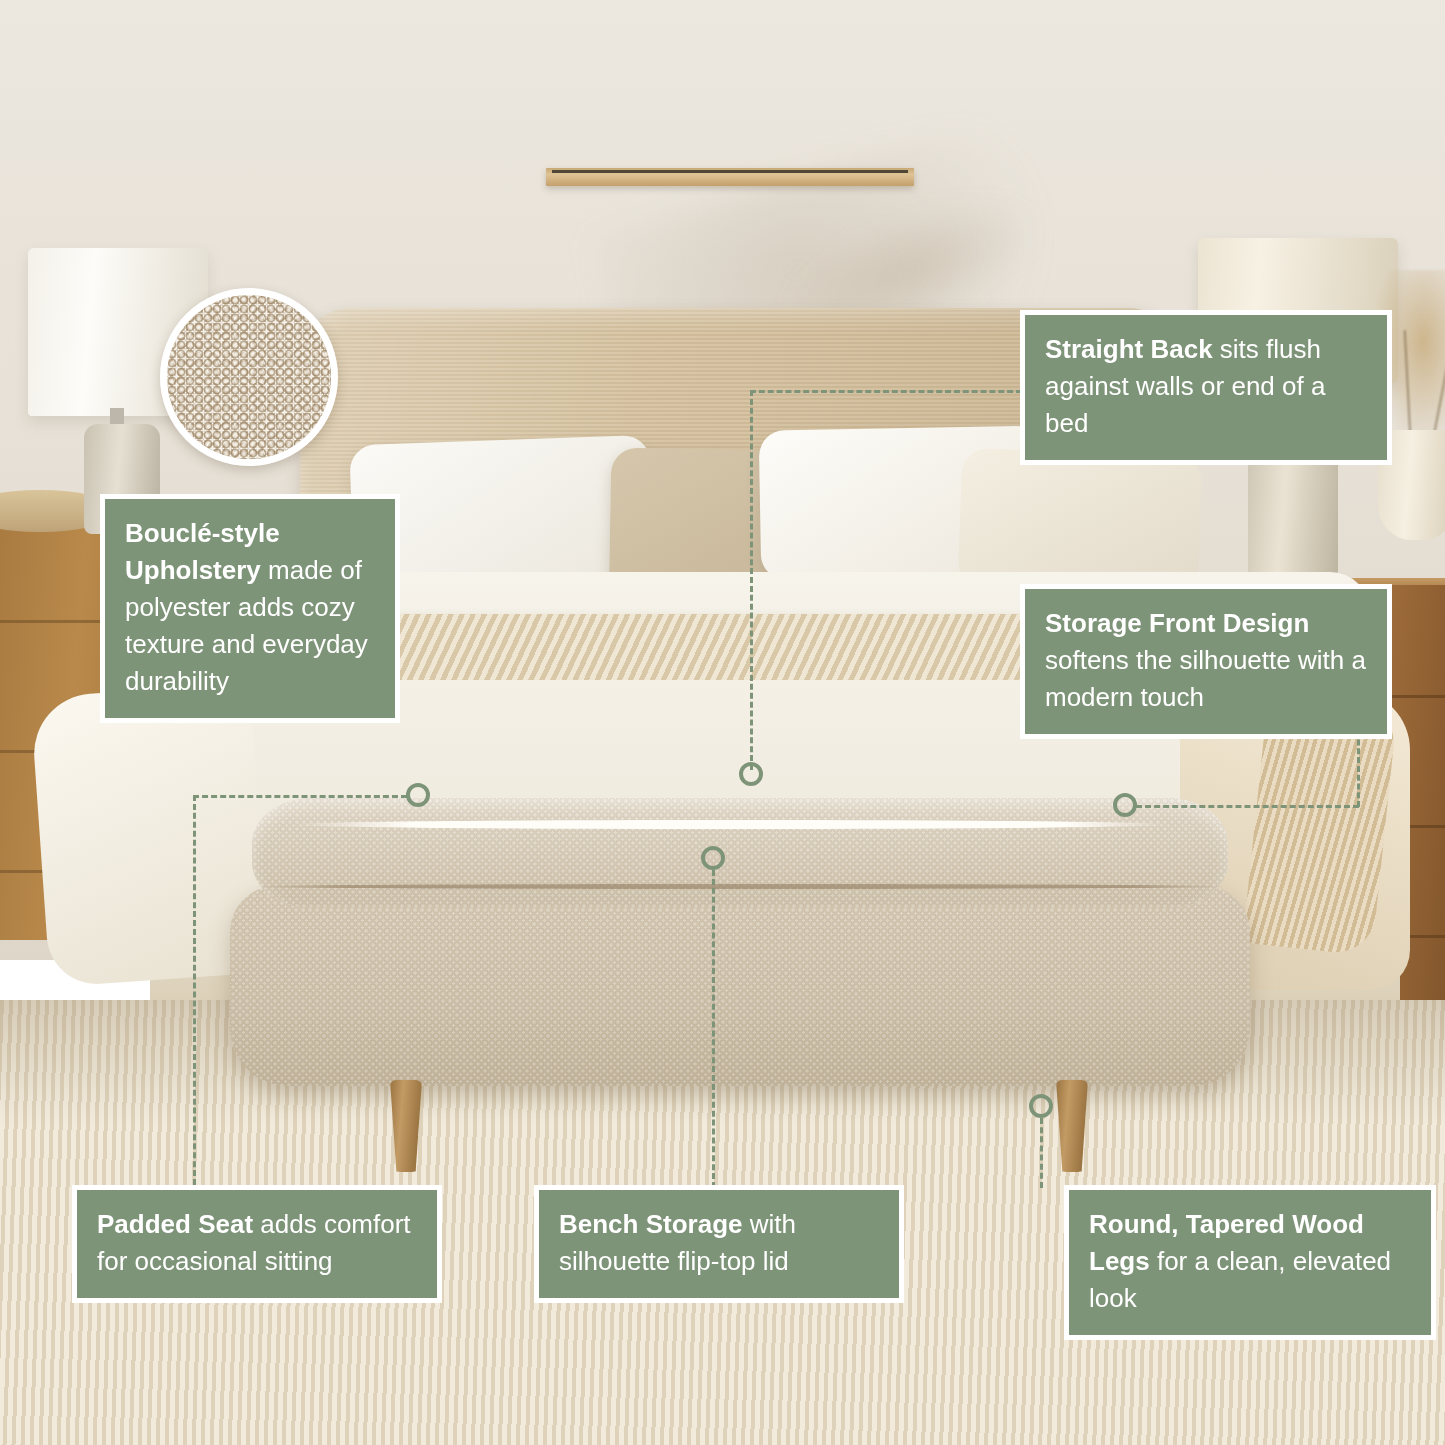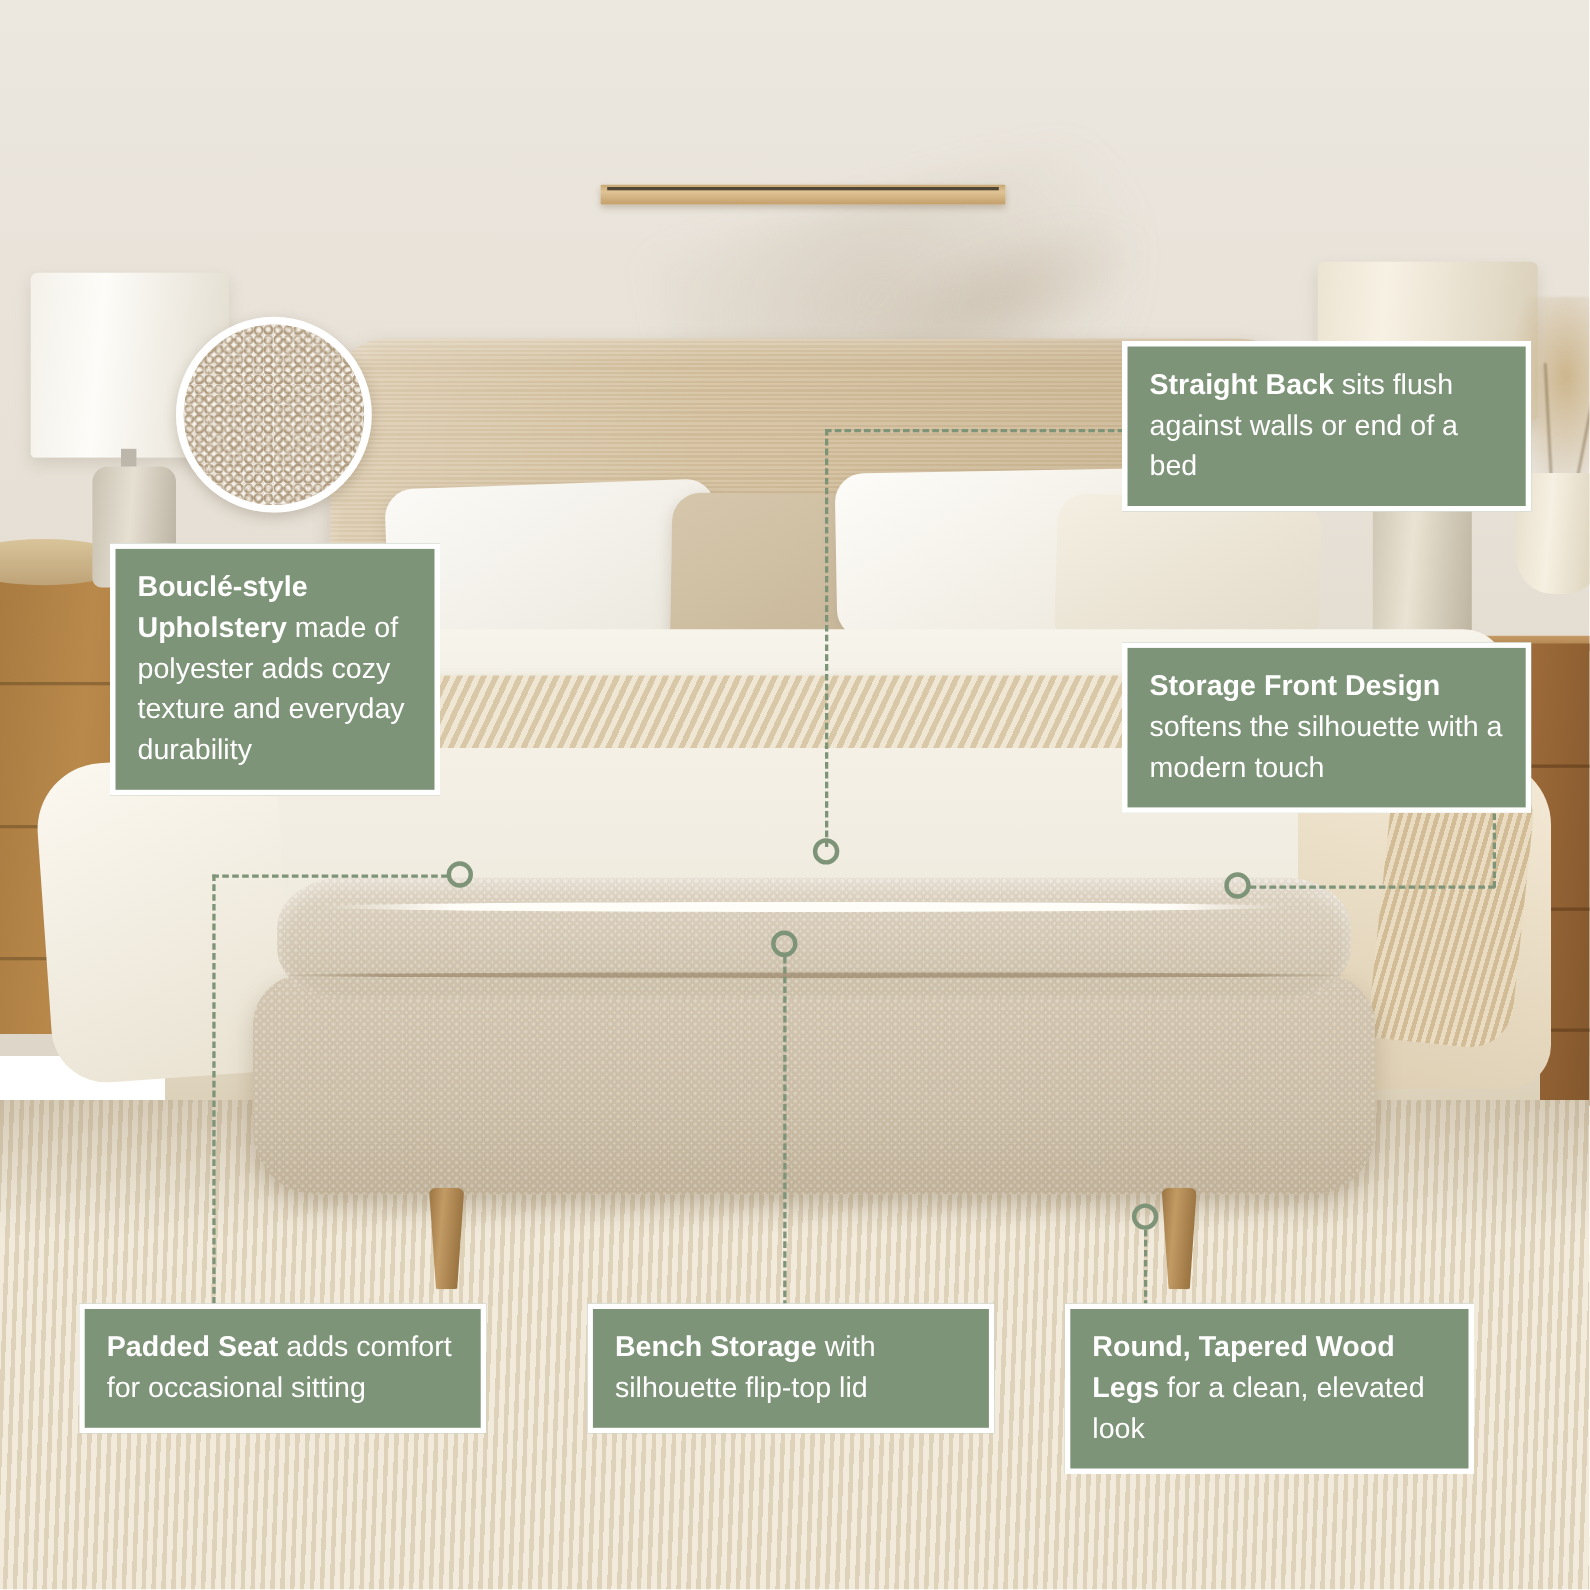--- a/index.html
+++ b/index.html
@@ -294,19 +294,19 @@
       <span class="b">Padded Seat</span><span> adds comfort for occasional sitting</span>
     </p>
   </div>
 
   <div class="callout" style="left:534px; top:1185px; width:370px;">
     <p>
       <span class="b">Bench Storage</span><span> with silhouette flip-top lid</span>
     </p>
   </div>
 
-  <div class="callout" style="left:968px; top:1185px; width:372px;">
+  <div class="callout" style="left:1064px; top:1185px; width:372px;">
     <p>
       <span class="b">Round, Tapered Wood Legs</span><span> for a clean, elevated look</span>
     </p>
   </div>
 
 </div>
 
 </body></html>

